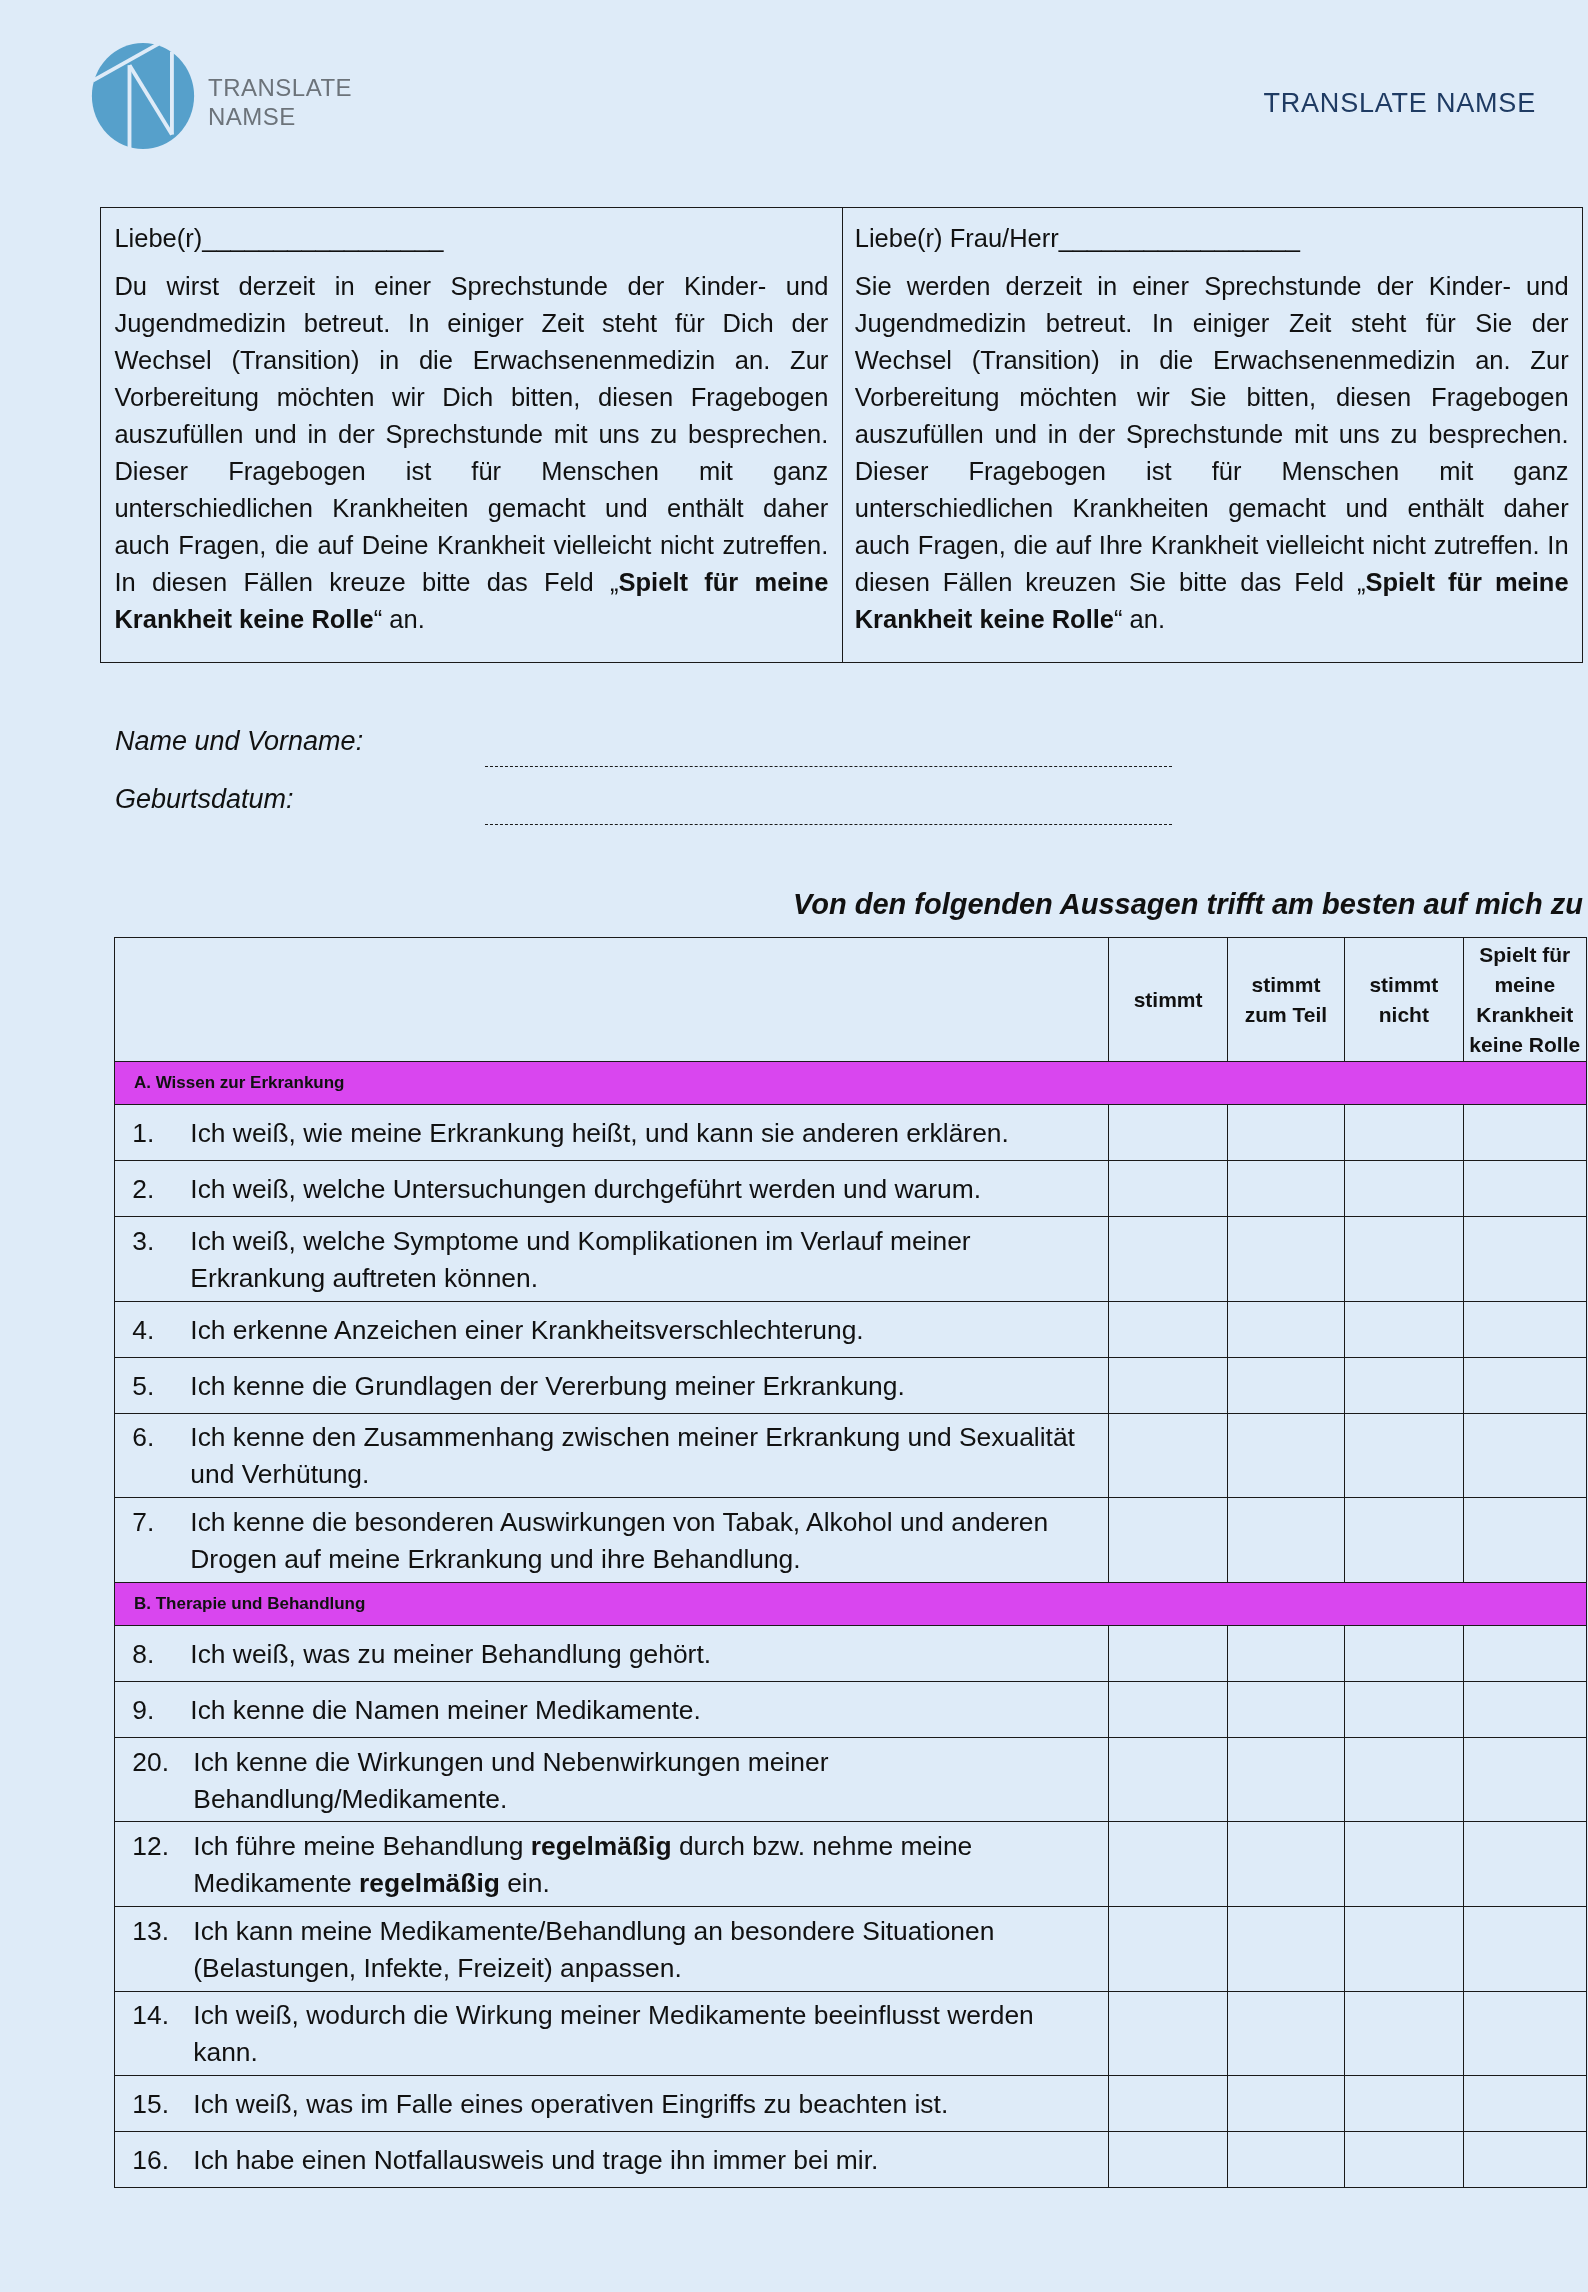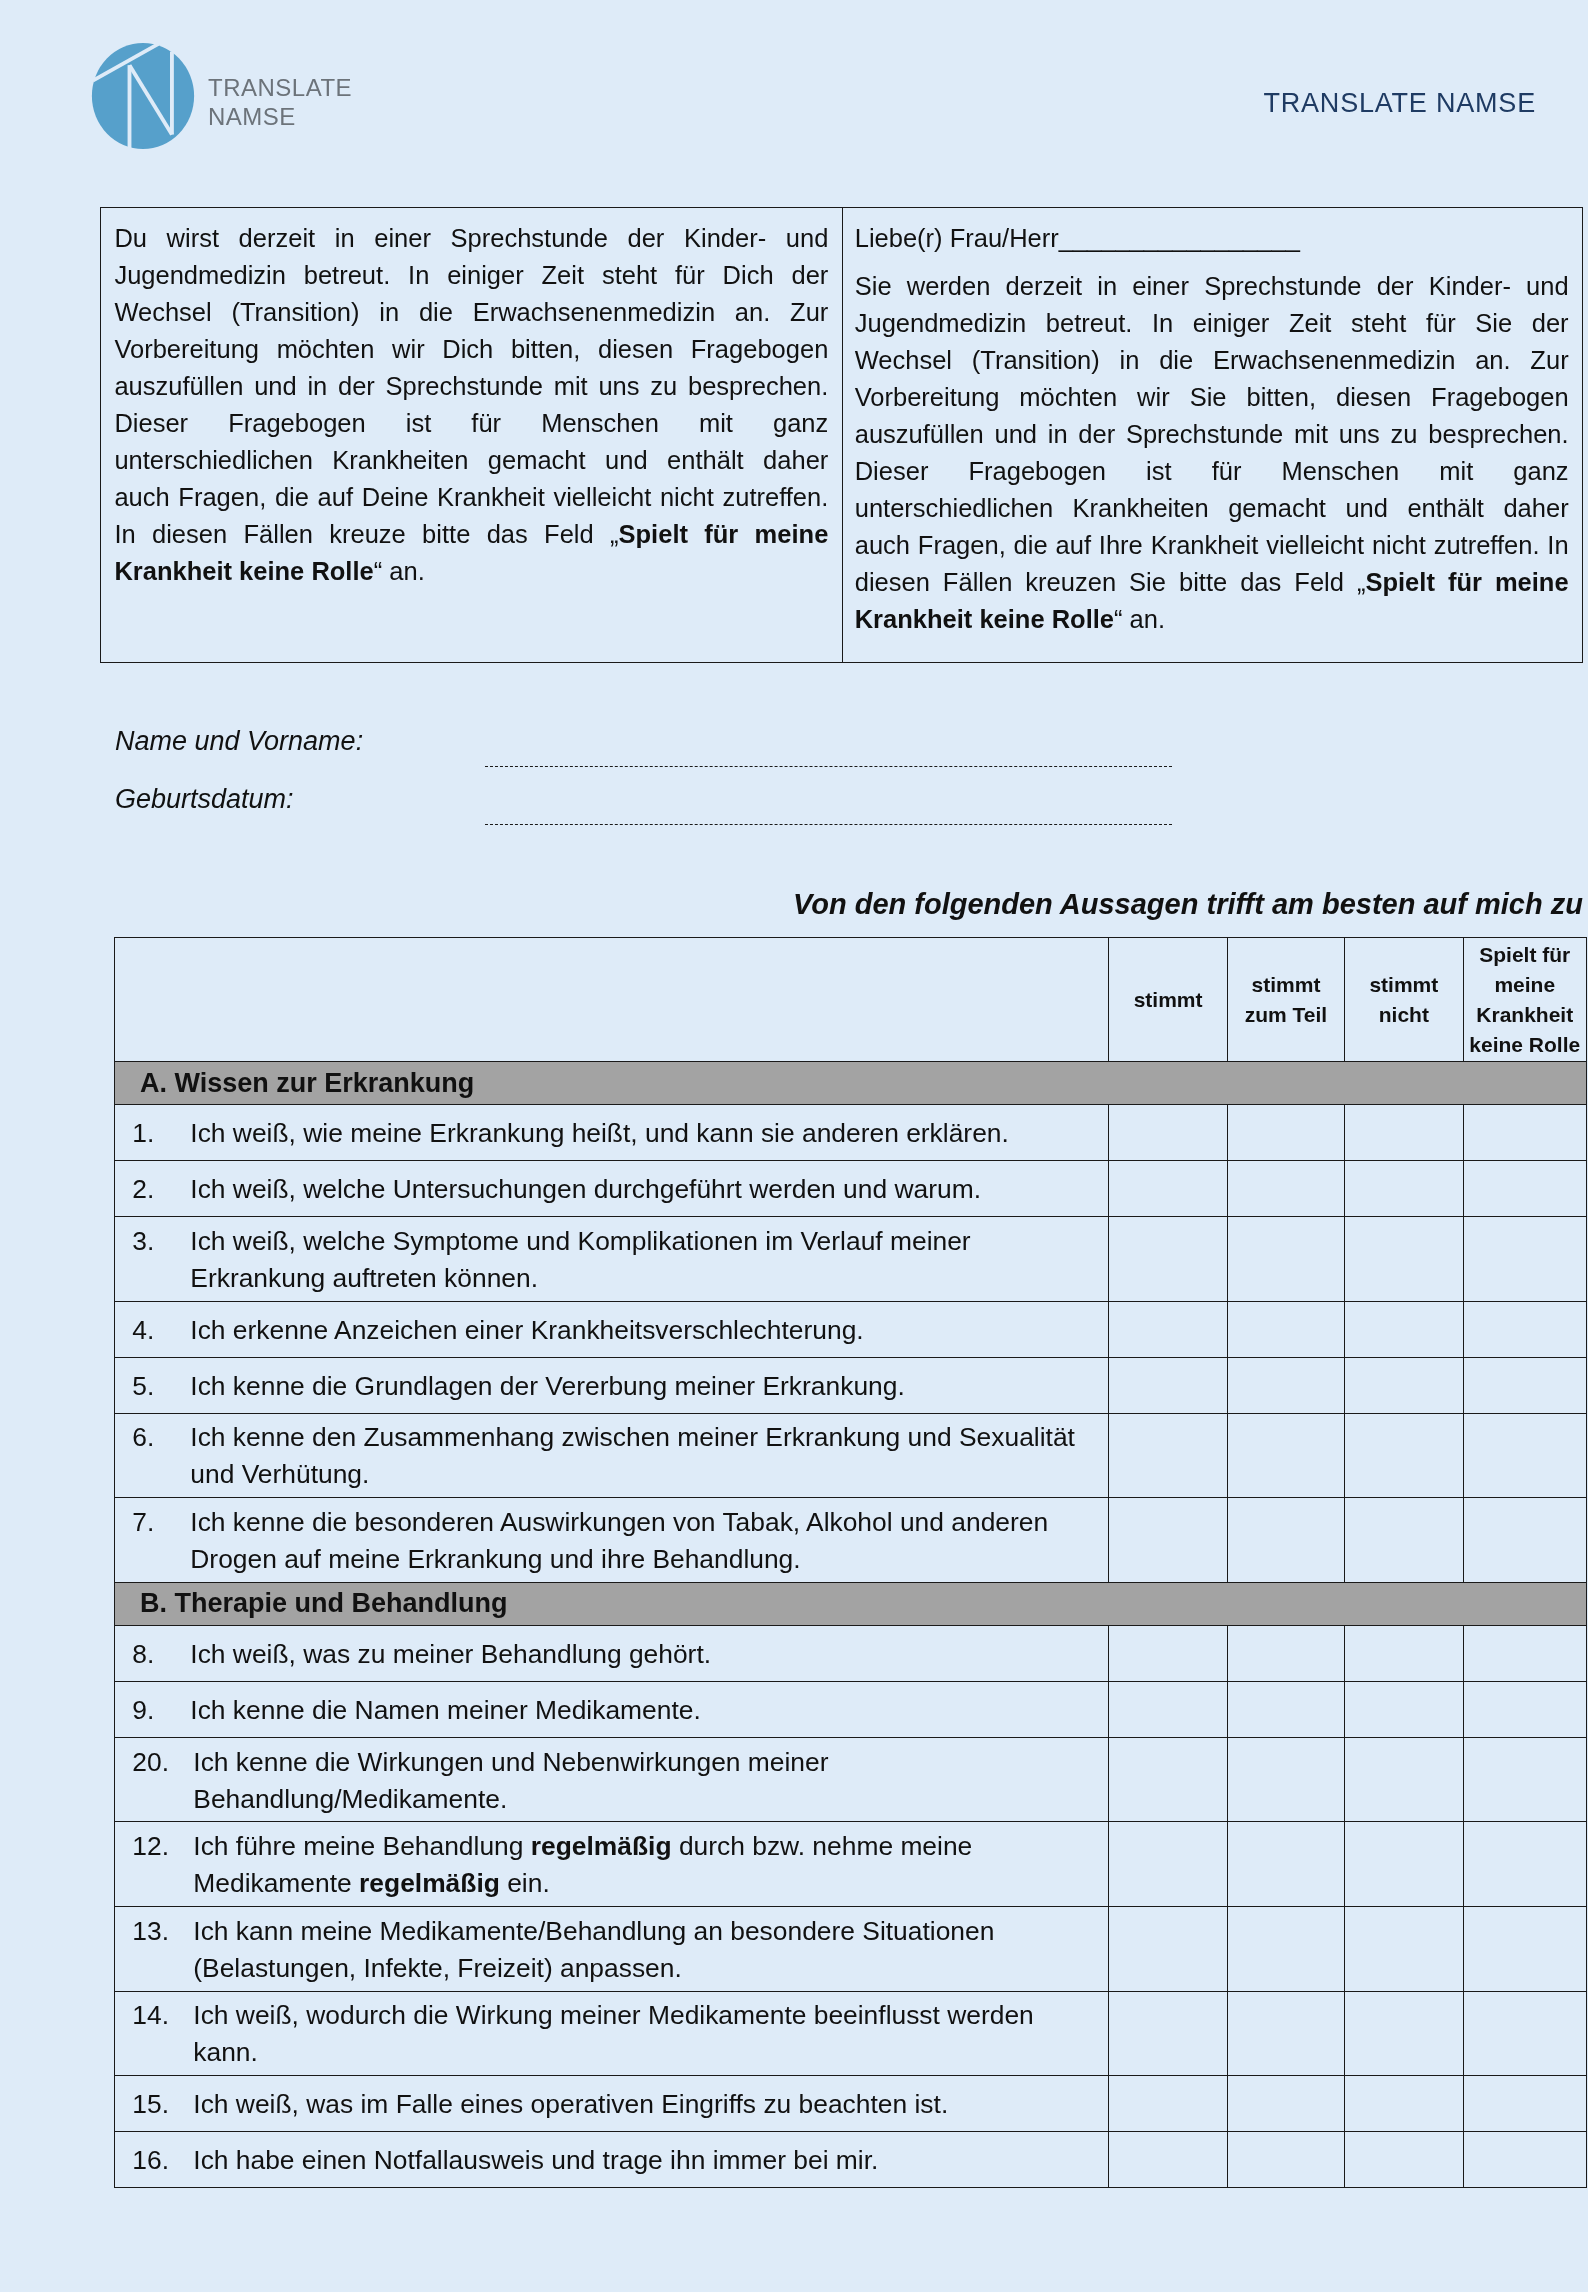--- a/index.html
+++ b/index.html
@@ -129,25 +129,25 @@
     text-align: center;
     line-height: 30px;
   }
   .col-q { width: 991px; }
   .col-a { width: 118px; }
   .col-b { width: 117px; }
   .col-c { width: 118px; }
   .col-d { width: 123px; }
   .head-row { height: 124px; }
   .section-row td {
-    background: #a3a3a3;
-    font-size: 27px;
+    background: #d946ef;
+    font-size: 17px;
     font-weight: bold;
     height: 42px;
-    padding-left: 25px;
+    padding-left: 19px;
   }
   .q-row td.q-text {
     font-size: 26.4px;
     line-height: 37px;
     padding: 5.8px 9.6px 3.8px 17.3px;
   }
   .q-inner {
     display: flex;
   }
   .q-num {
@@ -176,20 +176,21 @@
   </svg>
   <div class="logo-text">
     <div>TRANSLATE</div>
     <div>NAMSE</div>
   </div>
   <div class="header-right">TRANSLATE NAMSE</div>
 
 
   <div class="intro-table">
     <div class="intro-cell">
+      <div class="intro-greeting">Liebe(r)_________________</div>
       <div class="intro-body"><span>Du wirst derzeit in einer Sprechstunde der Kinder- und Jugendmedizin betreut. In einiger Zeit steht für Dich der Wechsel (Transition) in die Erwachsenenmedizin an. Zur Vorbereitung möchten wir Dich bitten, diesen Fragebogen auszufüllen und in der Sprechstunde mit uns zu besprechen. Dieser Fragebogen ist für Menschen mit ganz unterschiedlichen Krankheiten gemacht und enthält daher auch Fragen, die auf Deine Krankheit vielleicht nicht zutreffen. In diesen Fällen kreuze bitte das Feld „</span><b>Spielt für meine Krankheit keine Rolle</b><span>“ an.</span></div>
     </div>
     <div class="intro-cell">
       <div class="intro-greeting">Liebe(r) Frau/Herr_________________</div>
       <div class="intro-body"><span>Sie werden derzeit in einer Sprechstunde der Kinder- und Jugendmedizin betreut. In einiger Zeit steht für Sie der Wechsel (Transition) in die Erwachsenenmedizin an. Zur Vorbereitung möchten wir Sie bitten, diesen Fragebogen auszufüllen und in der Sprechstunde mit uns zu besprechen. Dieser Fragebogen ist für Menschen mit ganz unterschiedlichen Krankheiten gemacht und enthält daher auch Fragen, die auf Ihre Krankheit vielleicht nicht zutreffen. In diesen Fällen kreuzen Sie bitte das Feld „</span><b>Spielt für meine Krankheit keine Rolle</b><span>“ an.</span></div>
     </div>
   </div>
 
   <div class="fields">
     <div class="field-row">

